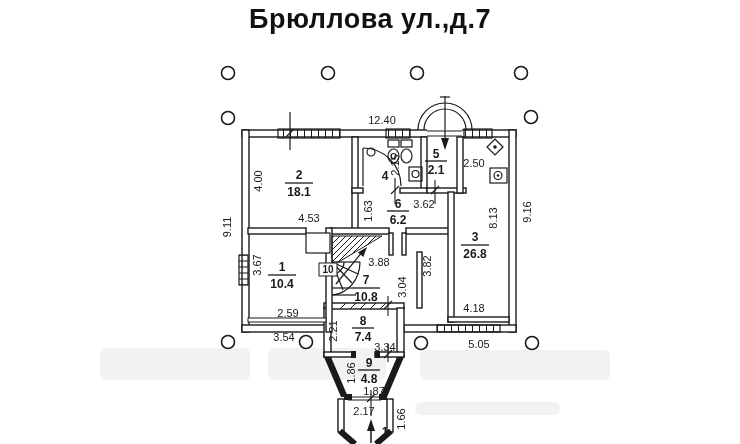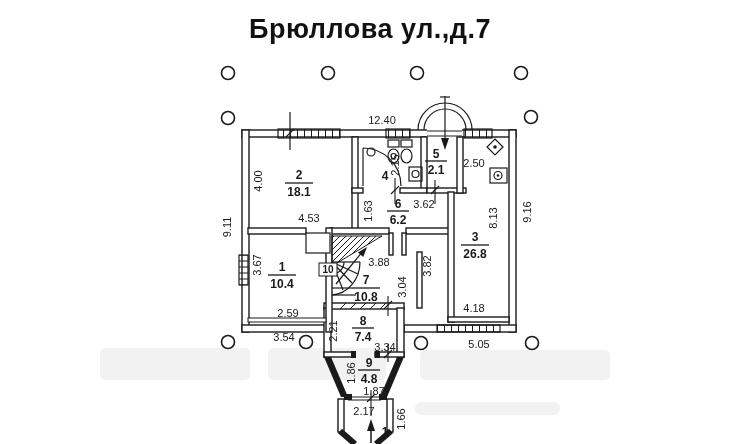--- a/index.html
+++ b/index.html
@@ -1,17 +1,17 @@
 <!DOCTYPE html>
 <html><head>
 <meta charset="utf-8">
 <style>
   html,body{margin:0;padding:0;width:740px;height:444px;background:#ffffff;overflow:hidden;}
   .page{position:relative;width:740px;height:444px;font-family:"Liberation Sans",sans-serif;}
-  .title{position:absolute;top:14px;left:0;width:100%;text-align:center;
+  .title{position:absolute;top:4px;left:0;width:100%;text-align:center;
          font-size:27px;font-weight:bold;color:#111;letter-spacing:0.5px;}
   svg{position:absolute;top:0;left:0;}
   text{fill:#1a1a1a;font-family:"Liberation Sans",sans-serif;}
   .dim{font-size:11px;}
   .rm{font-size:12px;font-weight:bold;}
   .rm-sm{font-size:10px;font-weight:bold;}
   .wall{fill:#ffffff;stroke:#1a1a1a;stroke-width:1.4;}
   .thin{fill:none;stroke:#1a1a1a;stroke-width:1.2;}
   .solid{fill:#1a1a1a;stroke:none;}
   .circ{fill:none;stroke:#1a1a1a;stroke-width:1.6;}

